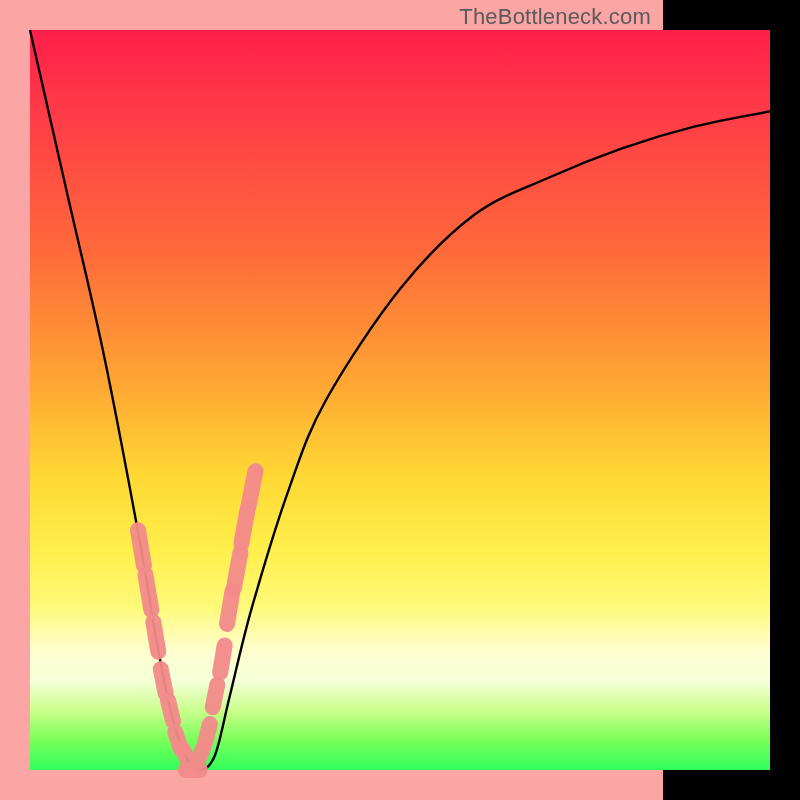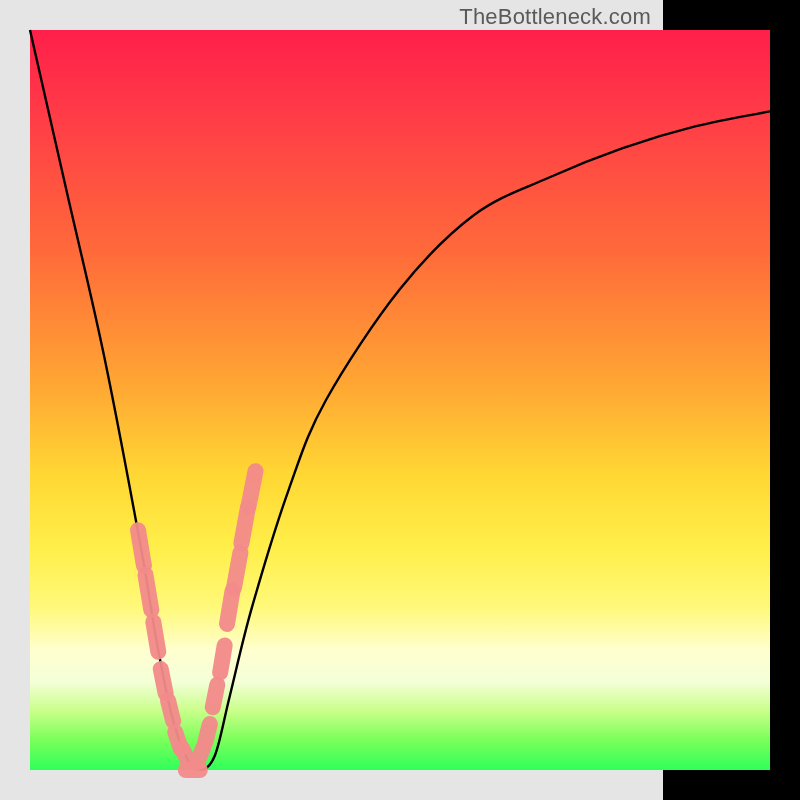--- a/index.html
+++ b/index.html
@@ -10,21 +10,21 @@
     overflow: hidden;
     background: #000;
     font-family: Arial, Helvetica, sans-serif;
   }
   .frame {
     position: absolute;
     left: 0;
     top: 0;
     width: 663px;
     height: 800px;
-    background: #e5e5e5;
+    background: #fca5a5;
   }
   .plot-area {
     position: absolute;
     left: 30px;
     top: 30px;
     width: 740px;
     height: 740px;
     
     background: linear-gradient(
       to bottom,

